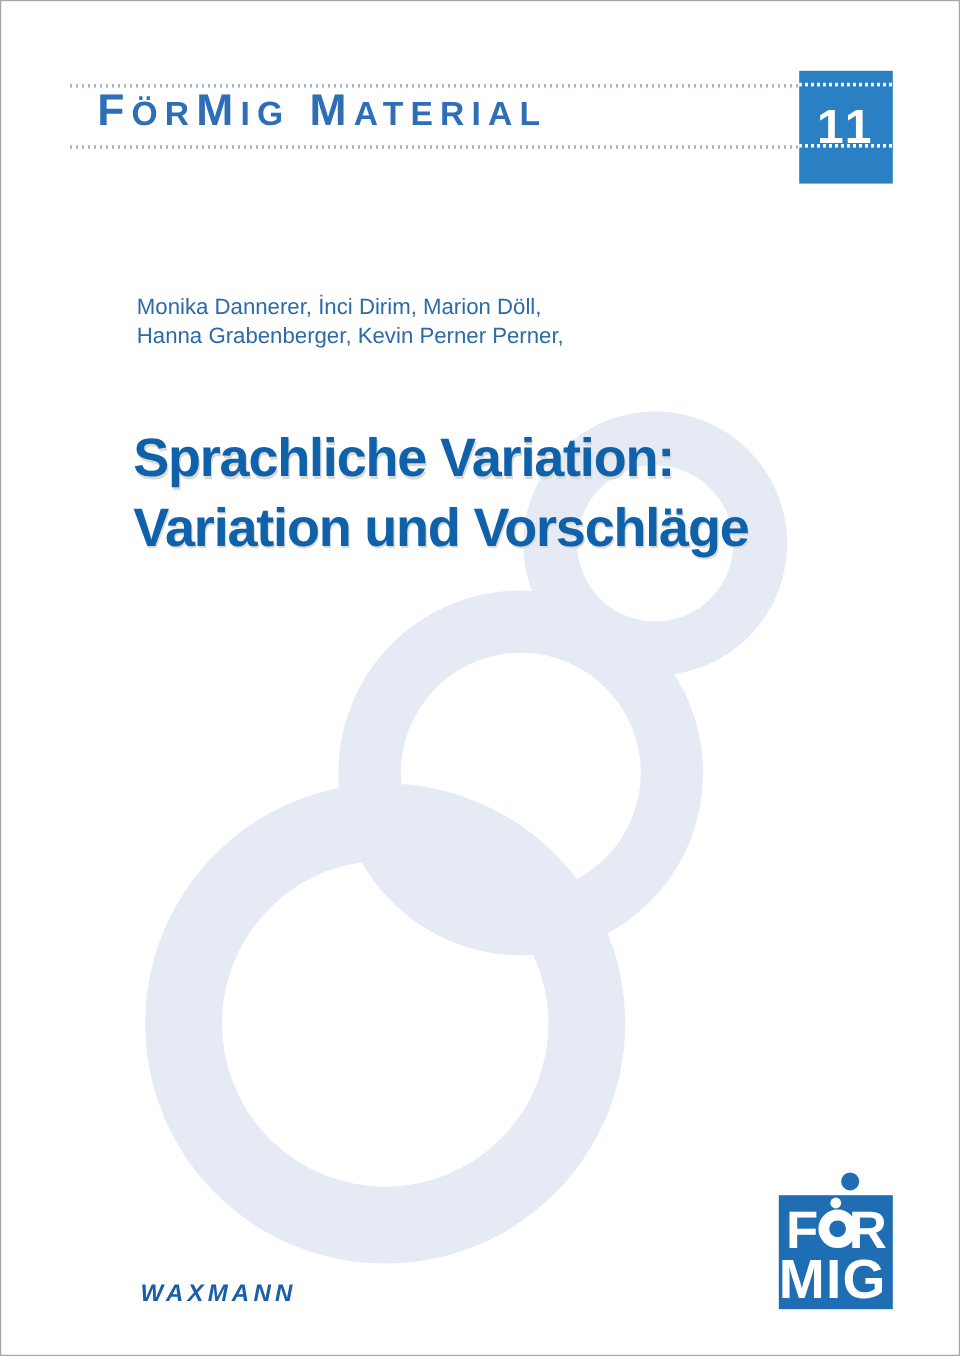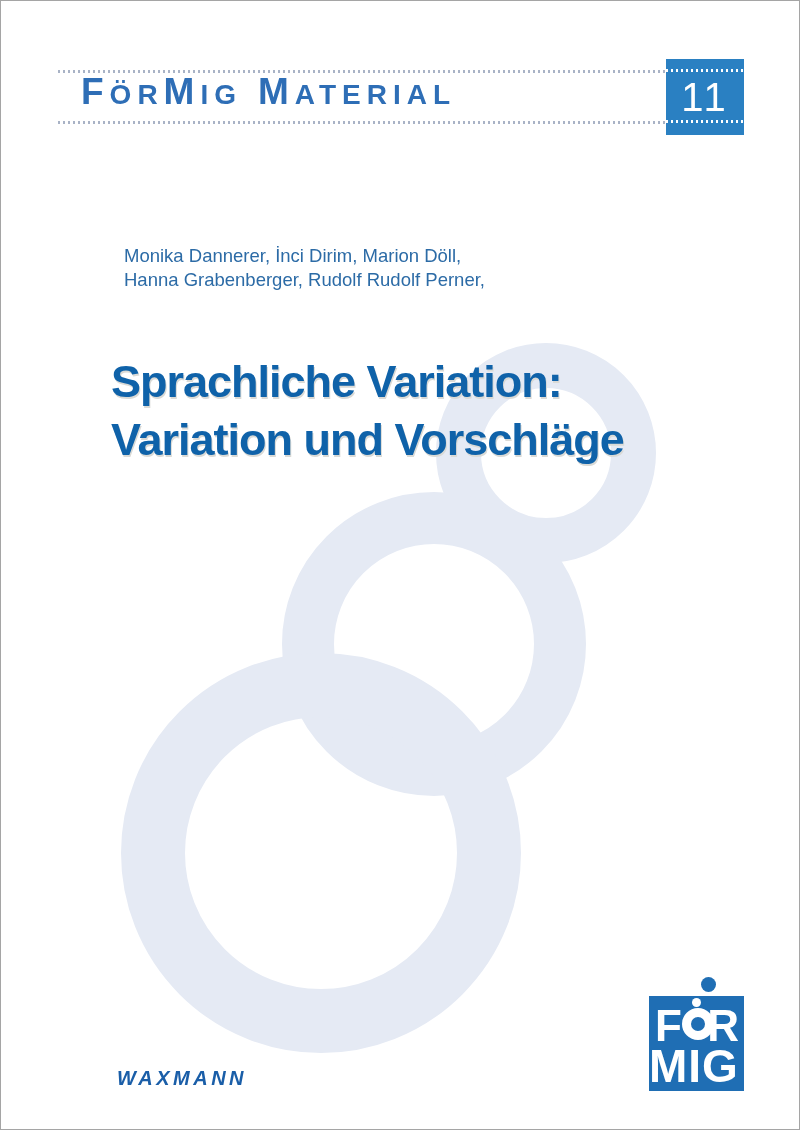--- a/index.html
+++ b/index.html
@@ -33,34 +33,34 @@
   .rule-bottom{top:120px;}
   .brand{
     position:absolute;left:80px;top:72px;z-index:2;
     color:var(--brand-blue);font-weight:700;letter-spacing:6px;
     line-height:38px;white-space:nowrap;
   }
   .brand .big{font-size:37px;}
   .brand .small{font-size:28px;}
   .brand .gap{display:inline-block;width:16px;}
   .issue-badge{
-    position:absolute;left:665px;top:58px;width:78px;height:76px;z-index:2;
+    position:absolute;left:665px;top:58px;width:78px;height:94px;z-index:2;
     background:var(--box-blue);
     display:flex;align-items:center;justify-content:center;
-    color:#fff;font-size:40px;font-weight:400;letter-spacing:3px;
+    color:#fff;font-size:40px;font-weight:700;letter-spacing:3px;
   }
   .box-dots{
     position:absolute;left:0;right:0;height:3px;
     background-image:repeating-linear-gradient(90deg,#fff 0,#fff 2px,transparent 2px,transparent 5px);
   }
   .box-dots-top{top:10px;}
   .box-dots-bottom{top:61px;}
   
   .authors{
-    position:absolute;left:123px;top:243px;z-index:2;
+    position:absolute;left:113px;top:243px;z-index:2;
     color:var(--author-blue);font-size:18.5px;line-height:23.5px;
   }
   
   .book-title{
     position:absolute;left:110px;top:352px;z-index:2;
     color:var(--title-blue);font-size:45px;font-weight:700;
     line-height:58px;letter-spacing:-1px;
     text-shadow:1px 2px 0 #dadad6;
     white-space:nowrap;
   }
@@ -111,21 +111,21 @@
   <div class="brand"><span class="big">F</span><span class="small">ÖR</span><span class="big">M</span><span class="small">IG</span><span class="gap"></span><span class="big">M</span><span class="small">ATERIAL</span></div>
 
   <div class="issue-badge">
     <div class="box-dots box-dots-top"></div>
     <div class="box-dots box-dots-bottom"></div>
     <span>11</span>
   </div>
 
   <div class="authors">
     <div>Monika Dannerer, İnci Dirim, Marion Döll,</div>
-    <div>Hanna Grabenberger, Rudolf Rudolf Perner,</div>
+    <div>Hanna Grabenberger, Kevin Perner Perner,</div>
   </div>
 
   <div class="book-title">
     <div>Sprachliche Variation:</div>
     <div>Variation und Vorschläge</div>
   </div>
 
   <div class="formig-logo">
     <div class="logo-bubble-large"></div>
     <div class="logo-square">

